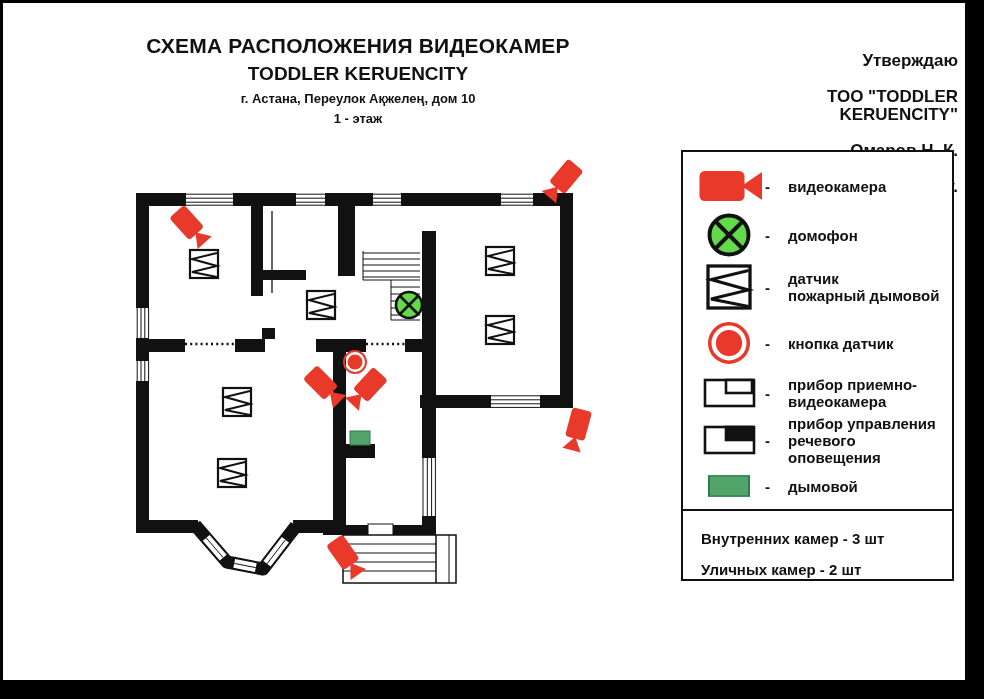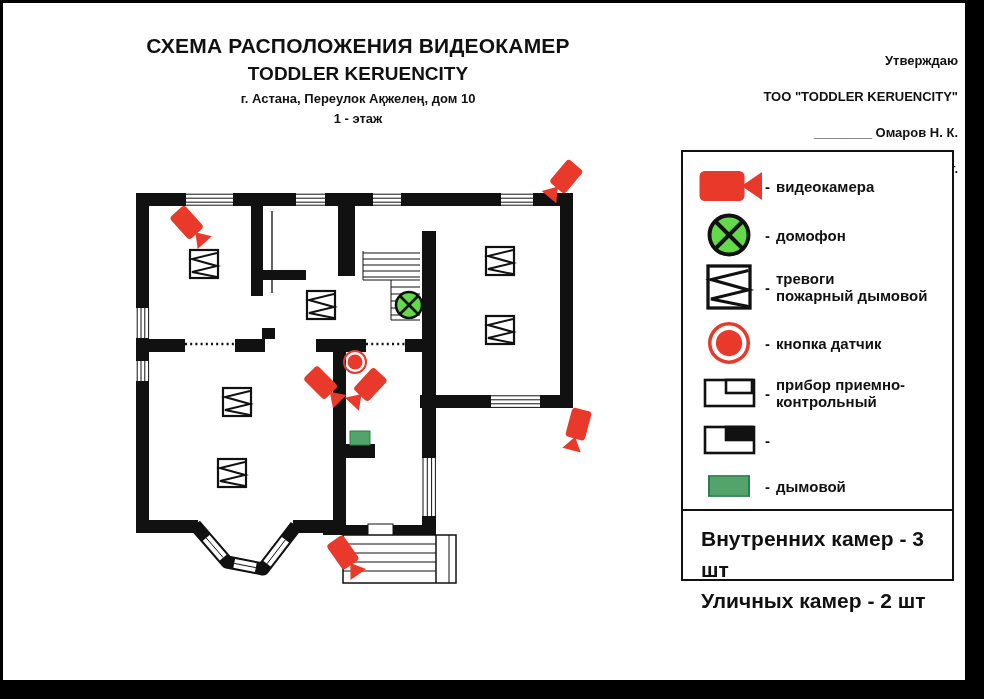--- a/index.html
+++ b/index.html
@@ -15,36 +15,36 @@
   .sheet{position:absolute;left:3px;top:3px;width:962px;height:677px;background:#fff;}
 
   
   .title-block{position:absolute;left:100px;top:30px;width:510px;text-align:center;font-weight:bold;}
   .title-line1{font-size:21px;line-height:26px;letter-spacing:.2px;}
   .title-line2{font-size:19px;line-height:29px;}
   .title-addr{font-size:13px;line-height:21px;}
   .title-floor{font-size:13px;line-height:20px;}
 
   .approval-block{position:absolute;left:735px;top:31px;width:220px;text-align:right;
-    font-size:13px;font-weight:bold;line-height:18px;white-space:pre-line;}
+    font-size:17px;font-weight:bold;line-height:18px;white-space:pre-line;}
 
   
   .plan-svg{position:absolute;left:0;top:0;width:962px;height:677px;}
 
   
   .legend-box{position:absolute;left:678px;top:147px;width:273px;height:431px;
     border:2.5px solid var(--ink);background:#fff;}
   .legend-items{height:357px;padding-top:8px;overflow:hidden;}
   .legend-row{display:flex;align-items:center;padding-left:12px;}
   .legend-row .icon-cell{width:68px;display:flex;justify-content:center;align-items:center;flex:0 0 68px;}
   .legend-dash{font-size:15px;font-weight:bold;margin:0 6px 0 2px;}
-  .legend-label{font-size:15px;font-weight:bold;line-height:17px;white-space:pre-line;}
+  .legend-label{font-size:15px;font-weight:bold;line-height:17px;white-space:pre-line;margin-left:12px;}
   .r1{height:52px}.r2{height:46px}.r3{height:58px}.r4{height:54px}.r5{height:46px}.r6{height:48px}.r7{height:44px}
   .legend-counts{border-top:2.5px solid var(--ink);padding:12px 16px 0 18px;
-    font-size:21px;font-weight:bold;line-height:31px;}
+    font-size:15px;font-weight:bold;line-height:31px;}
 </style>
 </head>
 <body>
 
 <div class="stage">
   <div class="sheet">
 
     <svg class="plan-svg" viewBox="0 0 962 677">
       <defs>
         <g id="sym-camera">
@@ -256,21 +256,21 @@
           <span class="legend-label">домофон</span>
         </div>
 
         <div class="legend-row r3">
           <span class="icon-cell">
             <svg width="66" height="50" viewBox="-33 -25 66 50">
                 <use href="#sym-smoke-detector" transform="scale(1.5)"></use>
               </svg>
           </span>
           <span class="legend-dash">-</span>
-          <span class="legend-label">тревоги
+          <span class="legend-label">датчик
 пожарный дымовой</span>
         </div>
 
         <div class="legend-row r4">
           <span class="icon-cell">
             <svg width="66" height="46" viewBox="-33 -23 66 46">
                 <use href="#sym-alarm" transform="scale(1.75)"></use>
               </svg>
           </span>
           <span class="legend-dash">-</span>
@@ -279,31 +279,33 @@
 
         <div class="legend-row r5">
           <span class="icon-cell">
             <svg width="66" height="34" viewBox="0 0 66 34">
               <rect x="9" y="4" width="49" height="26" fill="#fff" stroke="#111" stroke-width="2.6"></rect>
               <rect x="30" y="4" width="26" height="13" fill="#fff" stroke="#111" stroke-width="2.6"></rect>
             </svg>
           </span>
           <span class="legend-dash">-</span>
           <span class="legend-label">прибор приемно-
-контрольный</span>
+видеокамера</span>
         </div>
 
         <div class="legend-row r6">
           <span class="icon-cell">
             <svg width="66" height="34" viewBox="0 0 66 34">
               <rect x="9" y="4" width="49" height="26" fill="#fff" stroke="#111" stroke-width="2.6"></rect>
               <rect x="30" y="4" width="26" height="13" fill="#111" stroke="#111" stroke-width="2.6"></rect>
             </svg>
           </span>
           <span class="legend-dash">-</span>
+          <span class="legend-label">прибор управления
+речевого оповещения</span>
         </div>
 
         <div class="legend-row r7">
           <span class="icon-cell">
             <svg width="66" height="26" viewBox="-33 -13 66 26">
                 <use href="#sym-intercom" transform="scale(2 1.45)"></use>
               </svg>
           </span>
           <span class="legend-dash">-</span>
           <span class="legend-label">дымовой</span>

